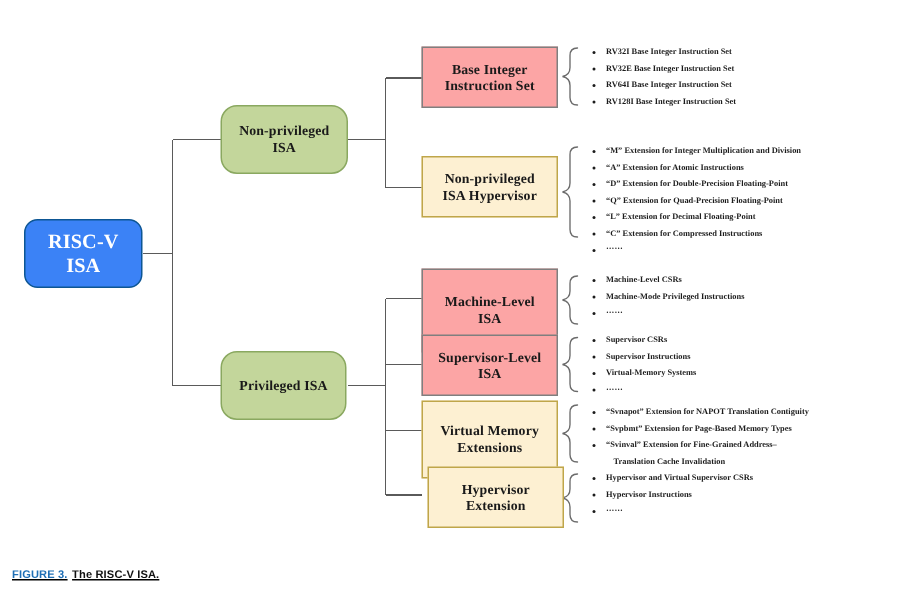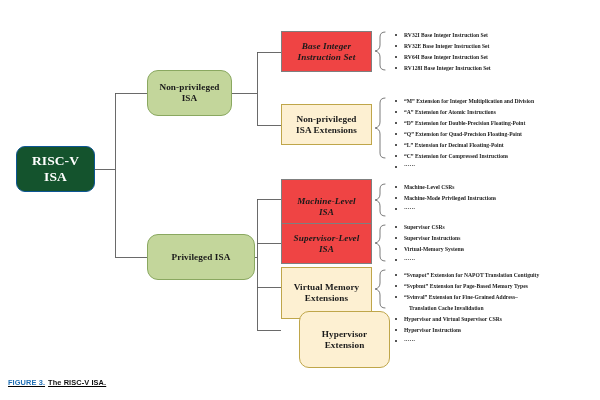--- a/index.html
+++ b/index.html
@@ -17,30 +17,30 @@
   .node{
     position:absolute;box-sizing:border-box;
     display:flex;align-items:center;justify-content:center;
     text-align:center;line-height:1.18;
     font-weight:bold;color:#1a1a1a;
     letter-spacing:.1px;
   }
   .node span{display:block;width:100%;}
 
   .root{
-    background:#14532d;border:1px solid #0d5694;border-radius:9px;
+    background:#3b82f6;border:1px solid #0d5694;border-radius:9px;
     color:#ffffff;font-size:13.5px;
     box-shadow:0 0 0 0 transparent;
   }
   .branch{
     background:#c3d69b;border:1px solid #8aa860;border-radius:11px;
     font-size:9.2px;
   }
   .leaf-gray{
-    background:#ef4444;border:1px solid #7f7f7f;font-size:9.2px;font-style:italic;
+    background:#fca5a5;border:1px solid #7f7f7f;font-size:9.2px;
   }
   .leaf-cream{
     background:#fdf0d2;border:1px solid #bfa64a;font-size:9.2px;
   }
 
   
   .bgroup{position:absolute;}
   .bgroup ul{list-style:none;margin:0;padding:0;}
   .bgroup li{
     position:relative;padding-left:11px;
@@ -109,37 +109,37 @@
     </span>
   </div>
 
   <div class="node branch" style="left:147px;top:70px;width:85px;height:46px;">
     <span>
       <span>Non-privileged</span>
       <span>ISA</span>
     </span>
   </div>
 
-  <div class="node branch" style="left:147px;top:234px;width:108px;height:46px;">
+  <div class="node branch" style="left:147px;top:234px;width:84px;height:46px;">
     <span>
       <span>Privileged ISA</span>
     </span>
   </div>
 
   <div class="node leaf-gray" style="left:281px;top:31px;width:91px;height:41px;">
     <span>
       <span>Base Integer</span>
       <span>Instruction Set</span>
     </span>
   </div>
 
   <div class="node leaf-cream" style="left:281px;top:104px;width:91px;height:41px;">
     <span>
       <span>Non-privileged</span>
-      <span>ISA Extensions</span>
+      <span>ISA Hypervisor</span>
     </span>
   </div>
 
   <div class="node leaf-gray" style="left:281px;top:179px;width:91px;height:56px;">
     <span>
       <span>Machine-Level</span>
       <span>ISA</span>
     </span>
   </div>
 
@@ -150,21 +150,21 @@
     </span>
   </div>
 
   <div class="node leaf-cream" style="left:281px;top:267px;width:91px;height:52px;">
     <span>
       <span>Virtual Memory</span>
       <span>Extensions</span>
     </span>
   </div>
 
-  <div class="node leaf-cream" style="left:299px;top:311px;width:91px;height:57px;border-radius:10px;">
+  <div class="node leaf-cream" style="left:285px;top:311px;width:91px;height:41px;">
     <span>
       <span>Hypervisor</span>
       <span>Extension</span>
     </span>
   </div>
 
   <div class="bgroup" style="left:393px;top:30px;">
     <ul>
       <li>RV32I Base Integer Instruction Set</li>
       <li>RV32E Base Integer Instruction Set</li>

